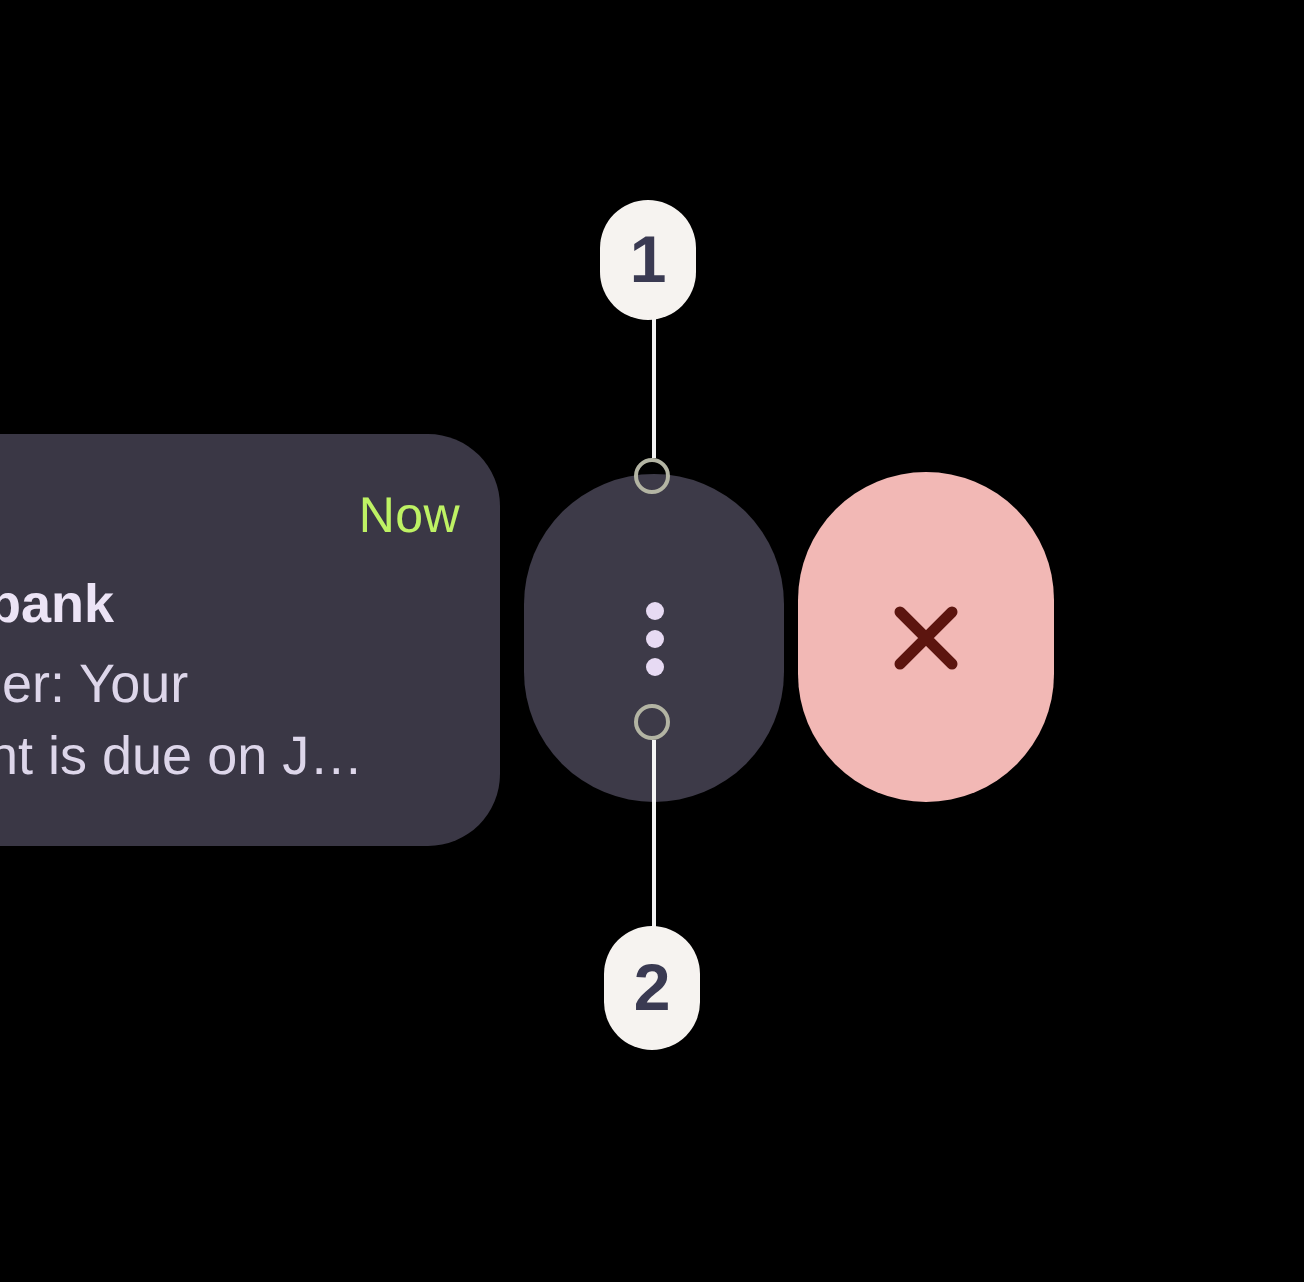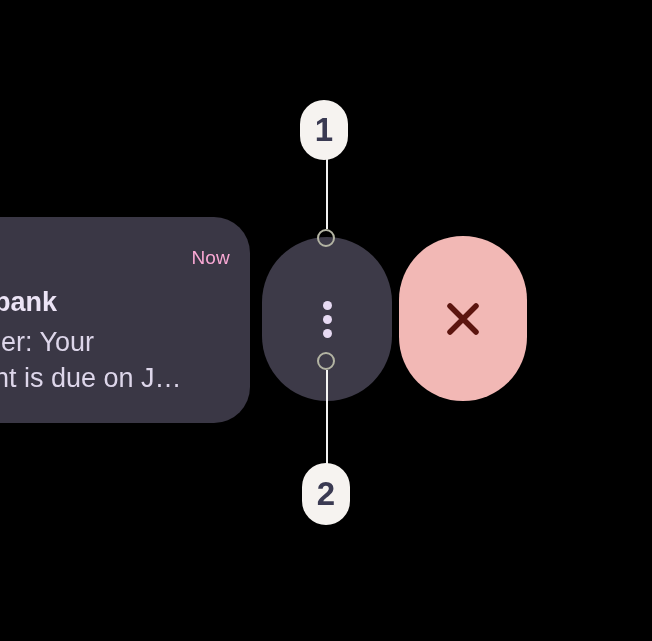--- a/index.html
+++ b/index.html
@@ -23,23 +23,23 @@
     top: 217px;
     width: 312px;
     height: 206px;
     background: #3a3745;
     border-radius: 36px;
   }
   .notif-now {
     position: absolute;
     top: 26px;
     right: 20px;
-    font-size: 19px;
+    font-size: 25px;
     line-height: 30px;
-    color: #f9a8d4;
+    color: #bef264;
     letter-spacing: 0.2px;
   }
   .notif-title {
     position: absolute;
     left: 56px;
     top: 68px;
     font-size: 27px;
     line-height: 34px;
     font-weight: bold;
     color: #ece4f6;

